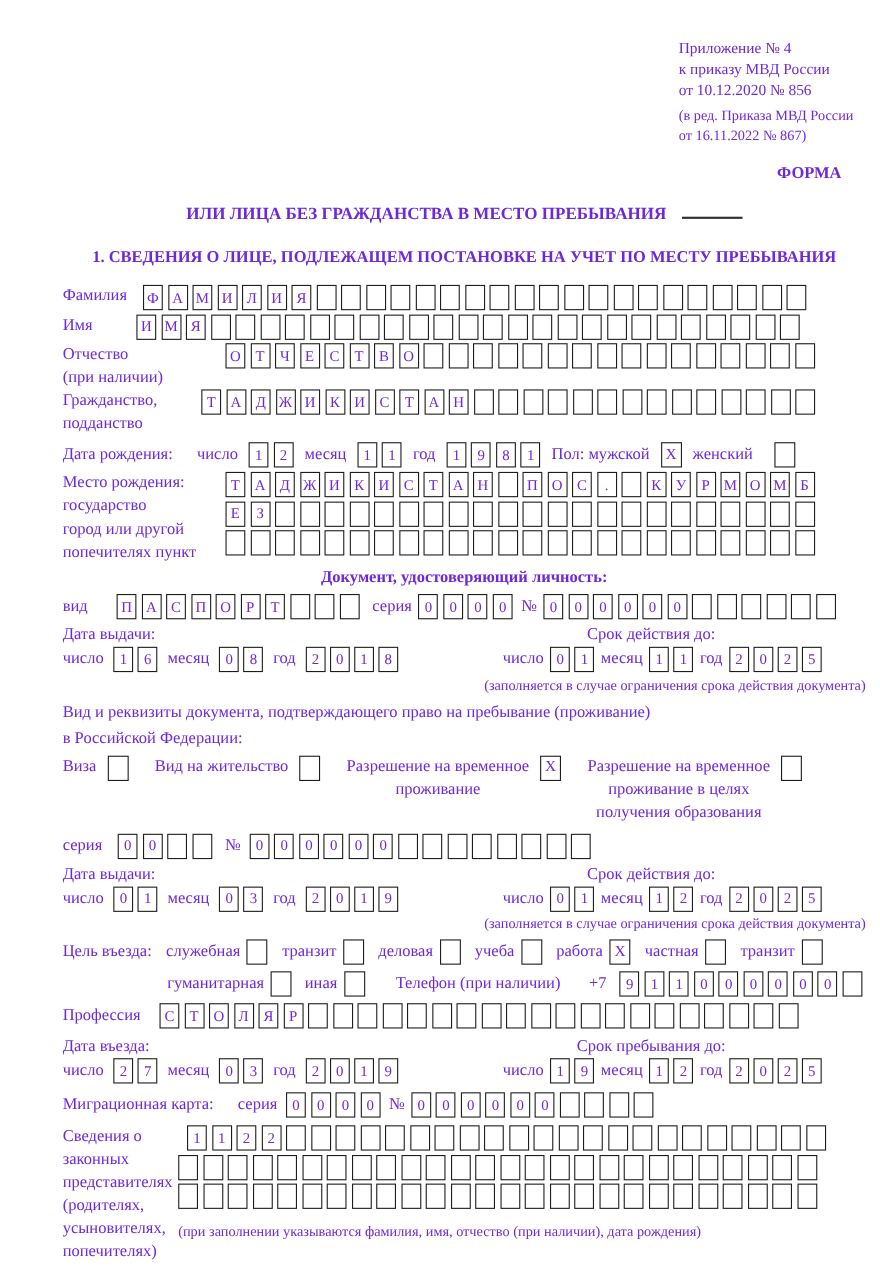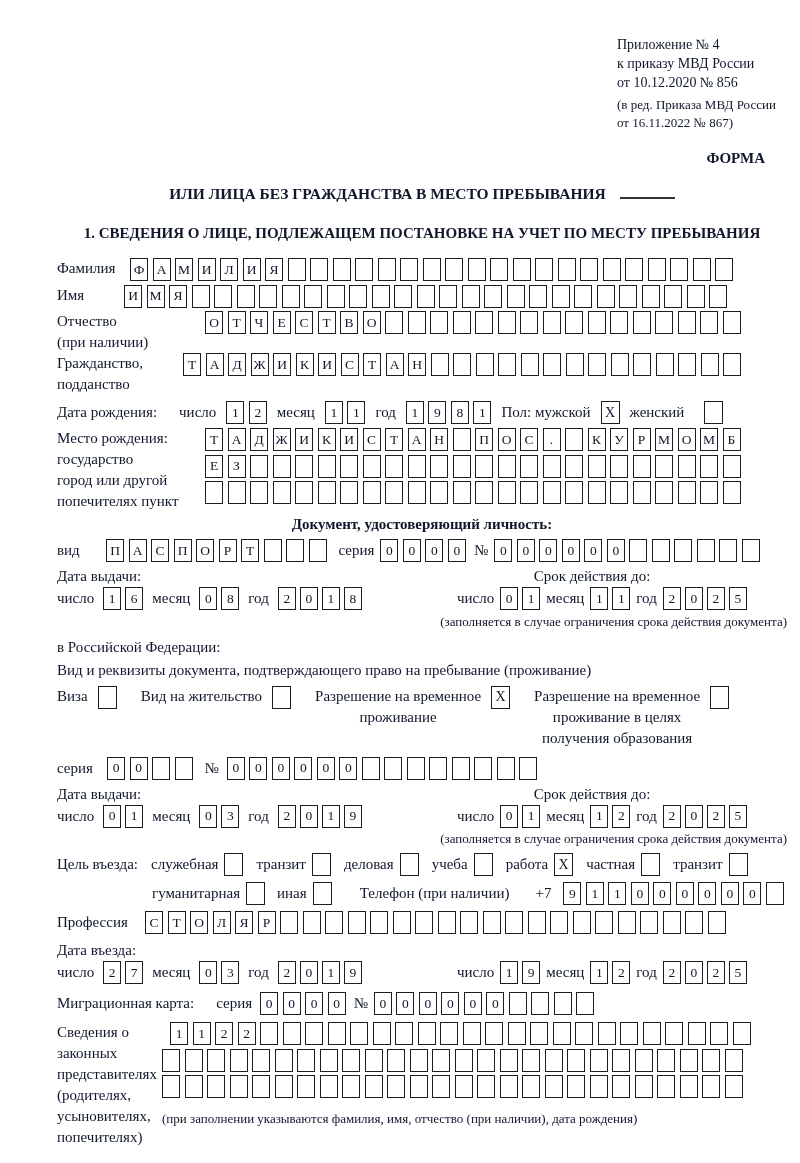--- a/index.html
+++ b/index.html
@@ -1,16 +1,16 @@
 <!DOCTYPE html>
 <html><head>
 <meta charset="utf-8">
 <style>
   html,body{margin:0;padding:0;background:#fff;}
-  .page{width:800px;height:1163px;background:#fff;color:#0f172a;
+  .page{width:800px;height:1163px;background:#fff;color:#6d28d9;
         font-family:"Liberation Serif","DejaVu Serif",serif;
         box-sizing:border-box;padding:35px 13px 0 57px;overflow:hidden;position:relative;}
   .lbl{font-size:15px;line-height:21px;white-space:nowrap;}
   .cells{display:flex;gap:4.5px;flex:0 0 auto;}
   .cell{width:16px;height:21px;border:1.5px solid #1d1d1d;flex:0 0 auto;
         display:flex;align-items:center;justify-content:center;
         font-size:13.5px;background:#fff;}
   .checkbox{width:17px;height:21px;border:1.5px solid #1d1d1d;flex:0 0 auto;
         display:inline-flex;align-items:center;justify-content:center;
         font-size:14px;background:#fff;}
@@ -388,22 +388,22 @@
           <span class="cell">2</span>
           <span class="cell">0</span>
           <span class="cell">2</span>
           <span class="cell">5</span>
         </div>
     </div>
   </div>
   <div class="note-r">(заполняется в случае ограничения срока действия документа)</div>
 
   <div class="para">
+    <div>Вид и реквизиты документа, подтверждающего право на пребывание (проживание)</div>
     <div>в Российской Федерации:</div>
-    <div>Вид и реквизиты документа, подтверждающего право на пребывание (проживание)</div>
   </div>
 
   <div class="row" style="gap:24px;margin-top:4px;">
     <div class="opt">
       <span class="lbl">Виза</span>
       <span class="checkbox"></span>
     </div>
     <div class="opt">
       <span class="lbl">Вид на жительство</span>
       <span class="checkbox"></span>
@@ -582,20 +582,21 @@
         <span class="cell"></span>
         <span class="cell"></span>
         <span class="cell"></span>
         <span class="cell"></span>
         <span class="cell"></span>
       </div>
   </div>
 
   <div class="dhead" style="margin-top:8px;">
     <div class="lh">Дата въезда:</div>
+    <div class="rh">Срок пребывания до:</div>
   </div>
   <div class="row" style="align-items:center;">
     <div class="dgroup" style="width:340px;">
       <span class="lbl">число</span>
       <div class="cells">
           <span class="cell">2</span>
           <span class="cell">7</span>
         </div>
       <span class="lbl">месяц</span>
       <div class="cells">

